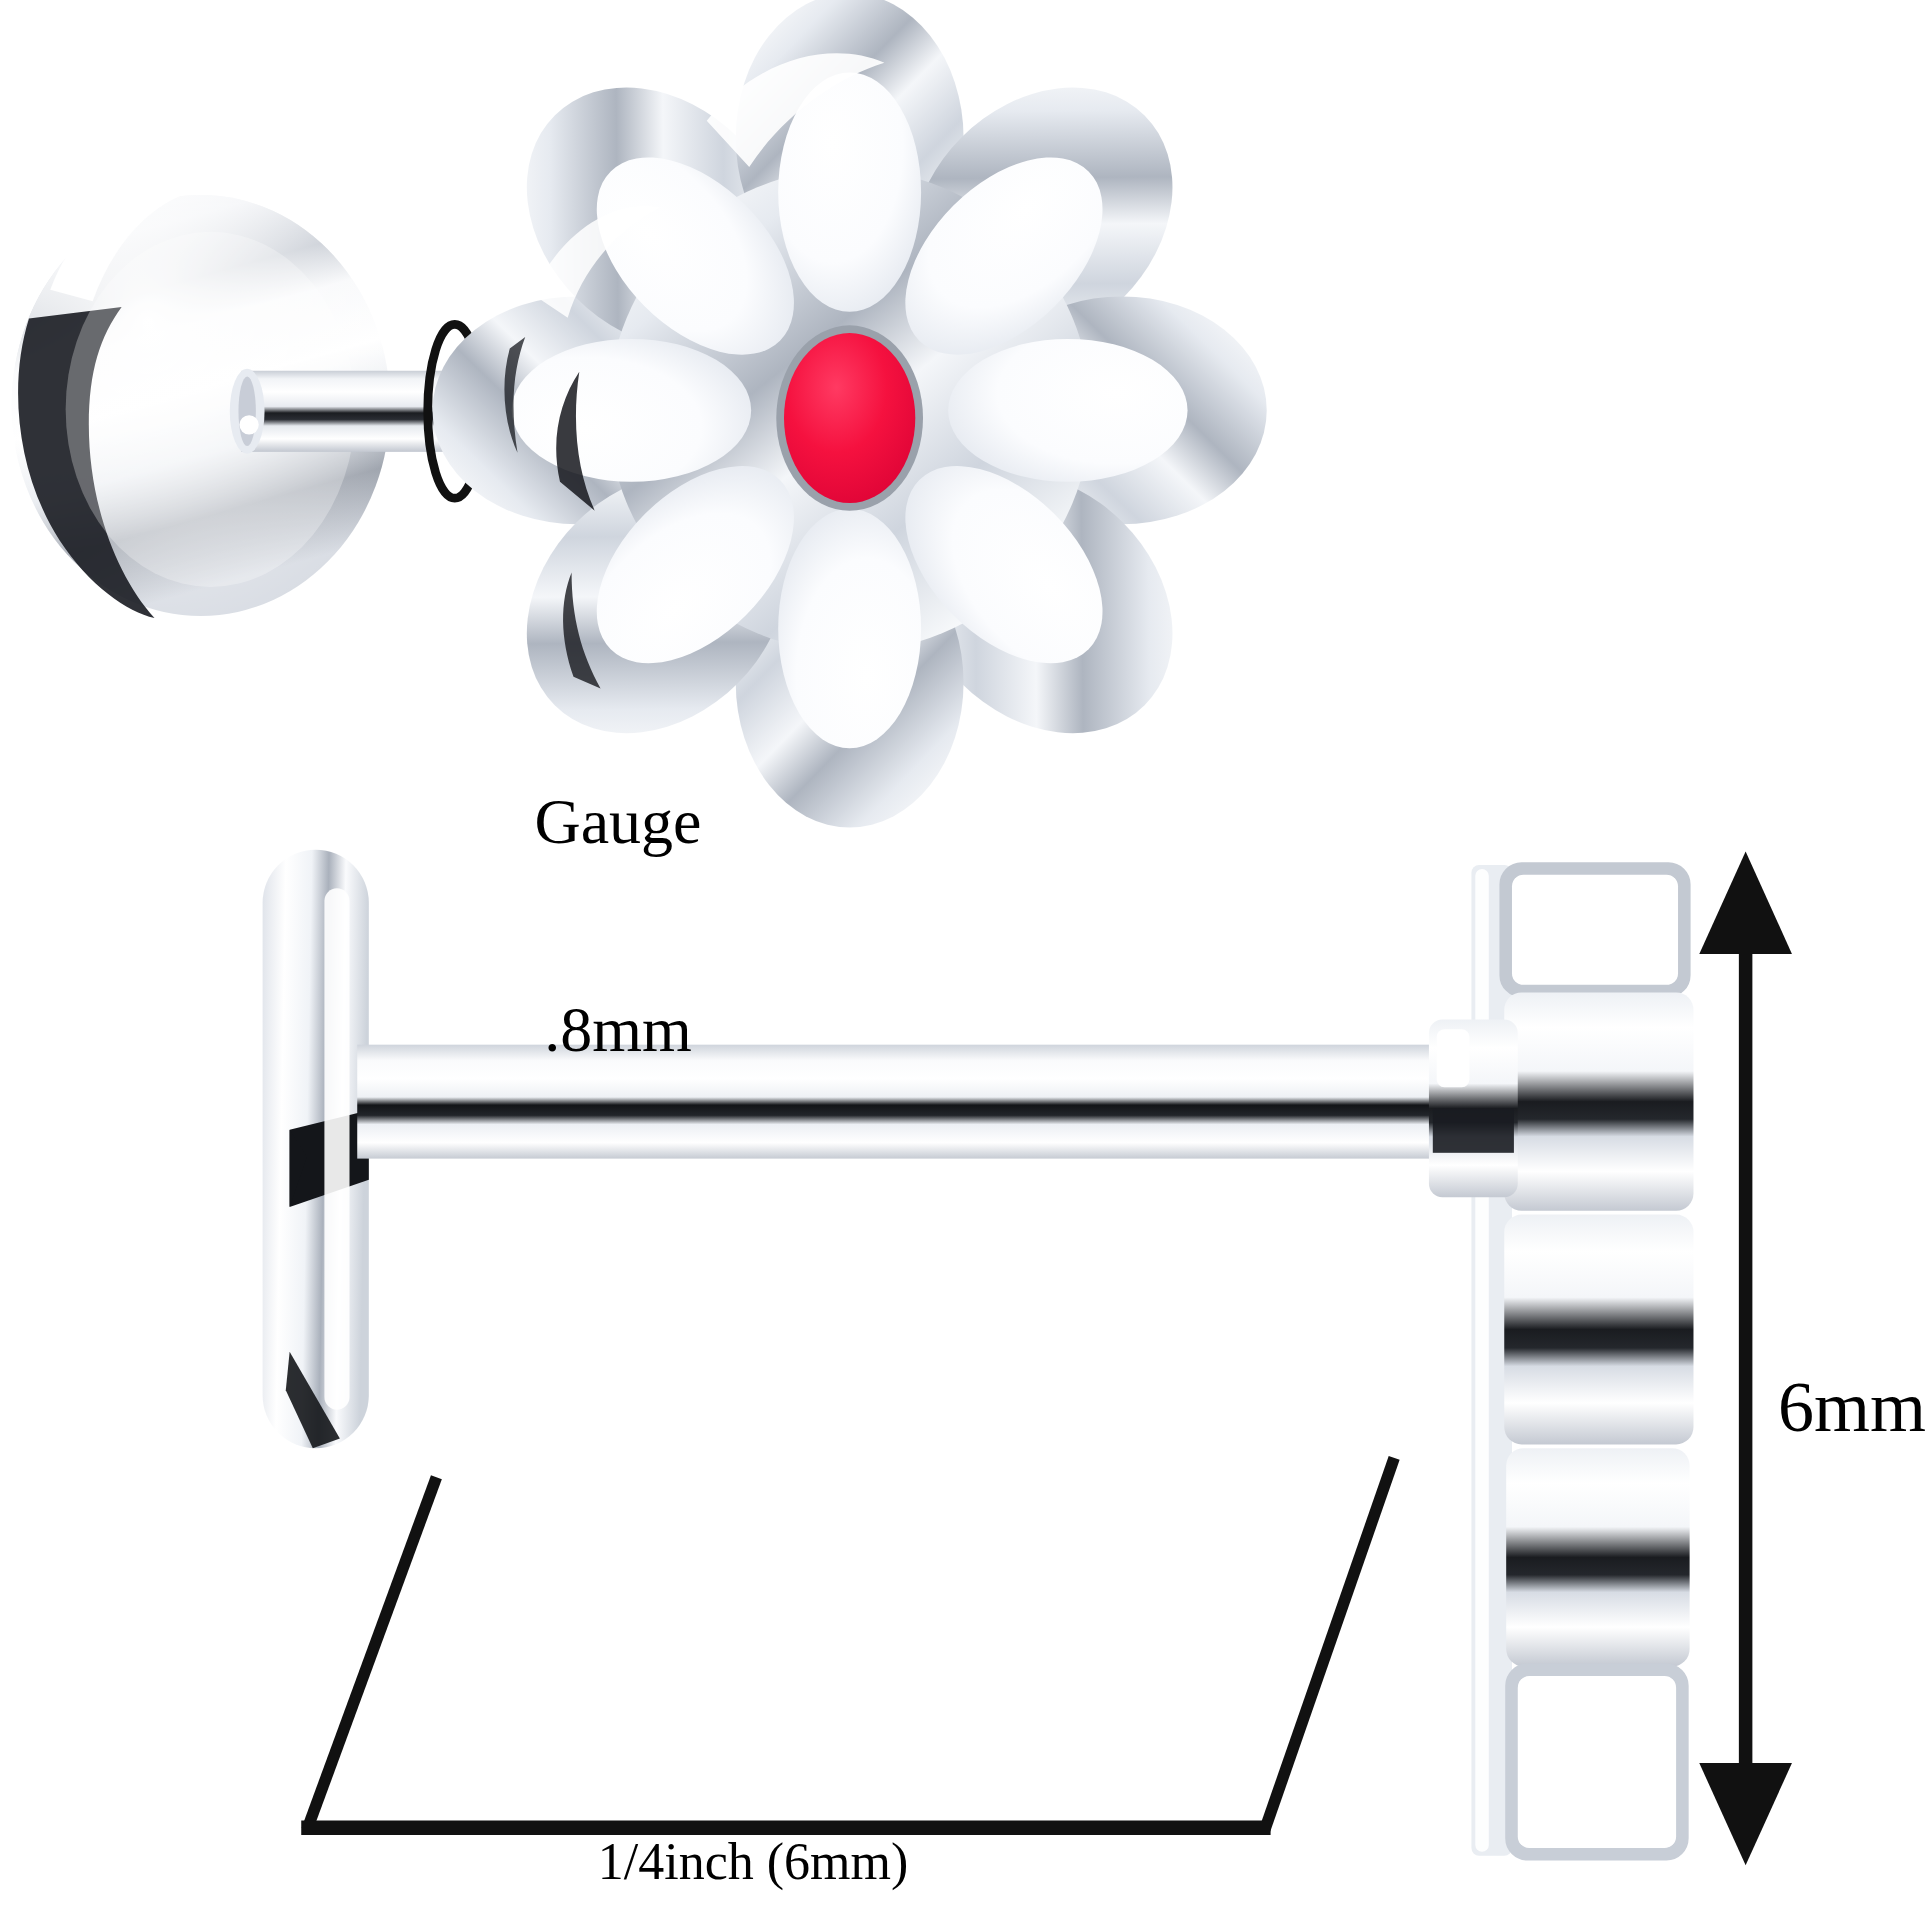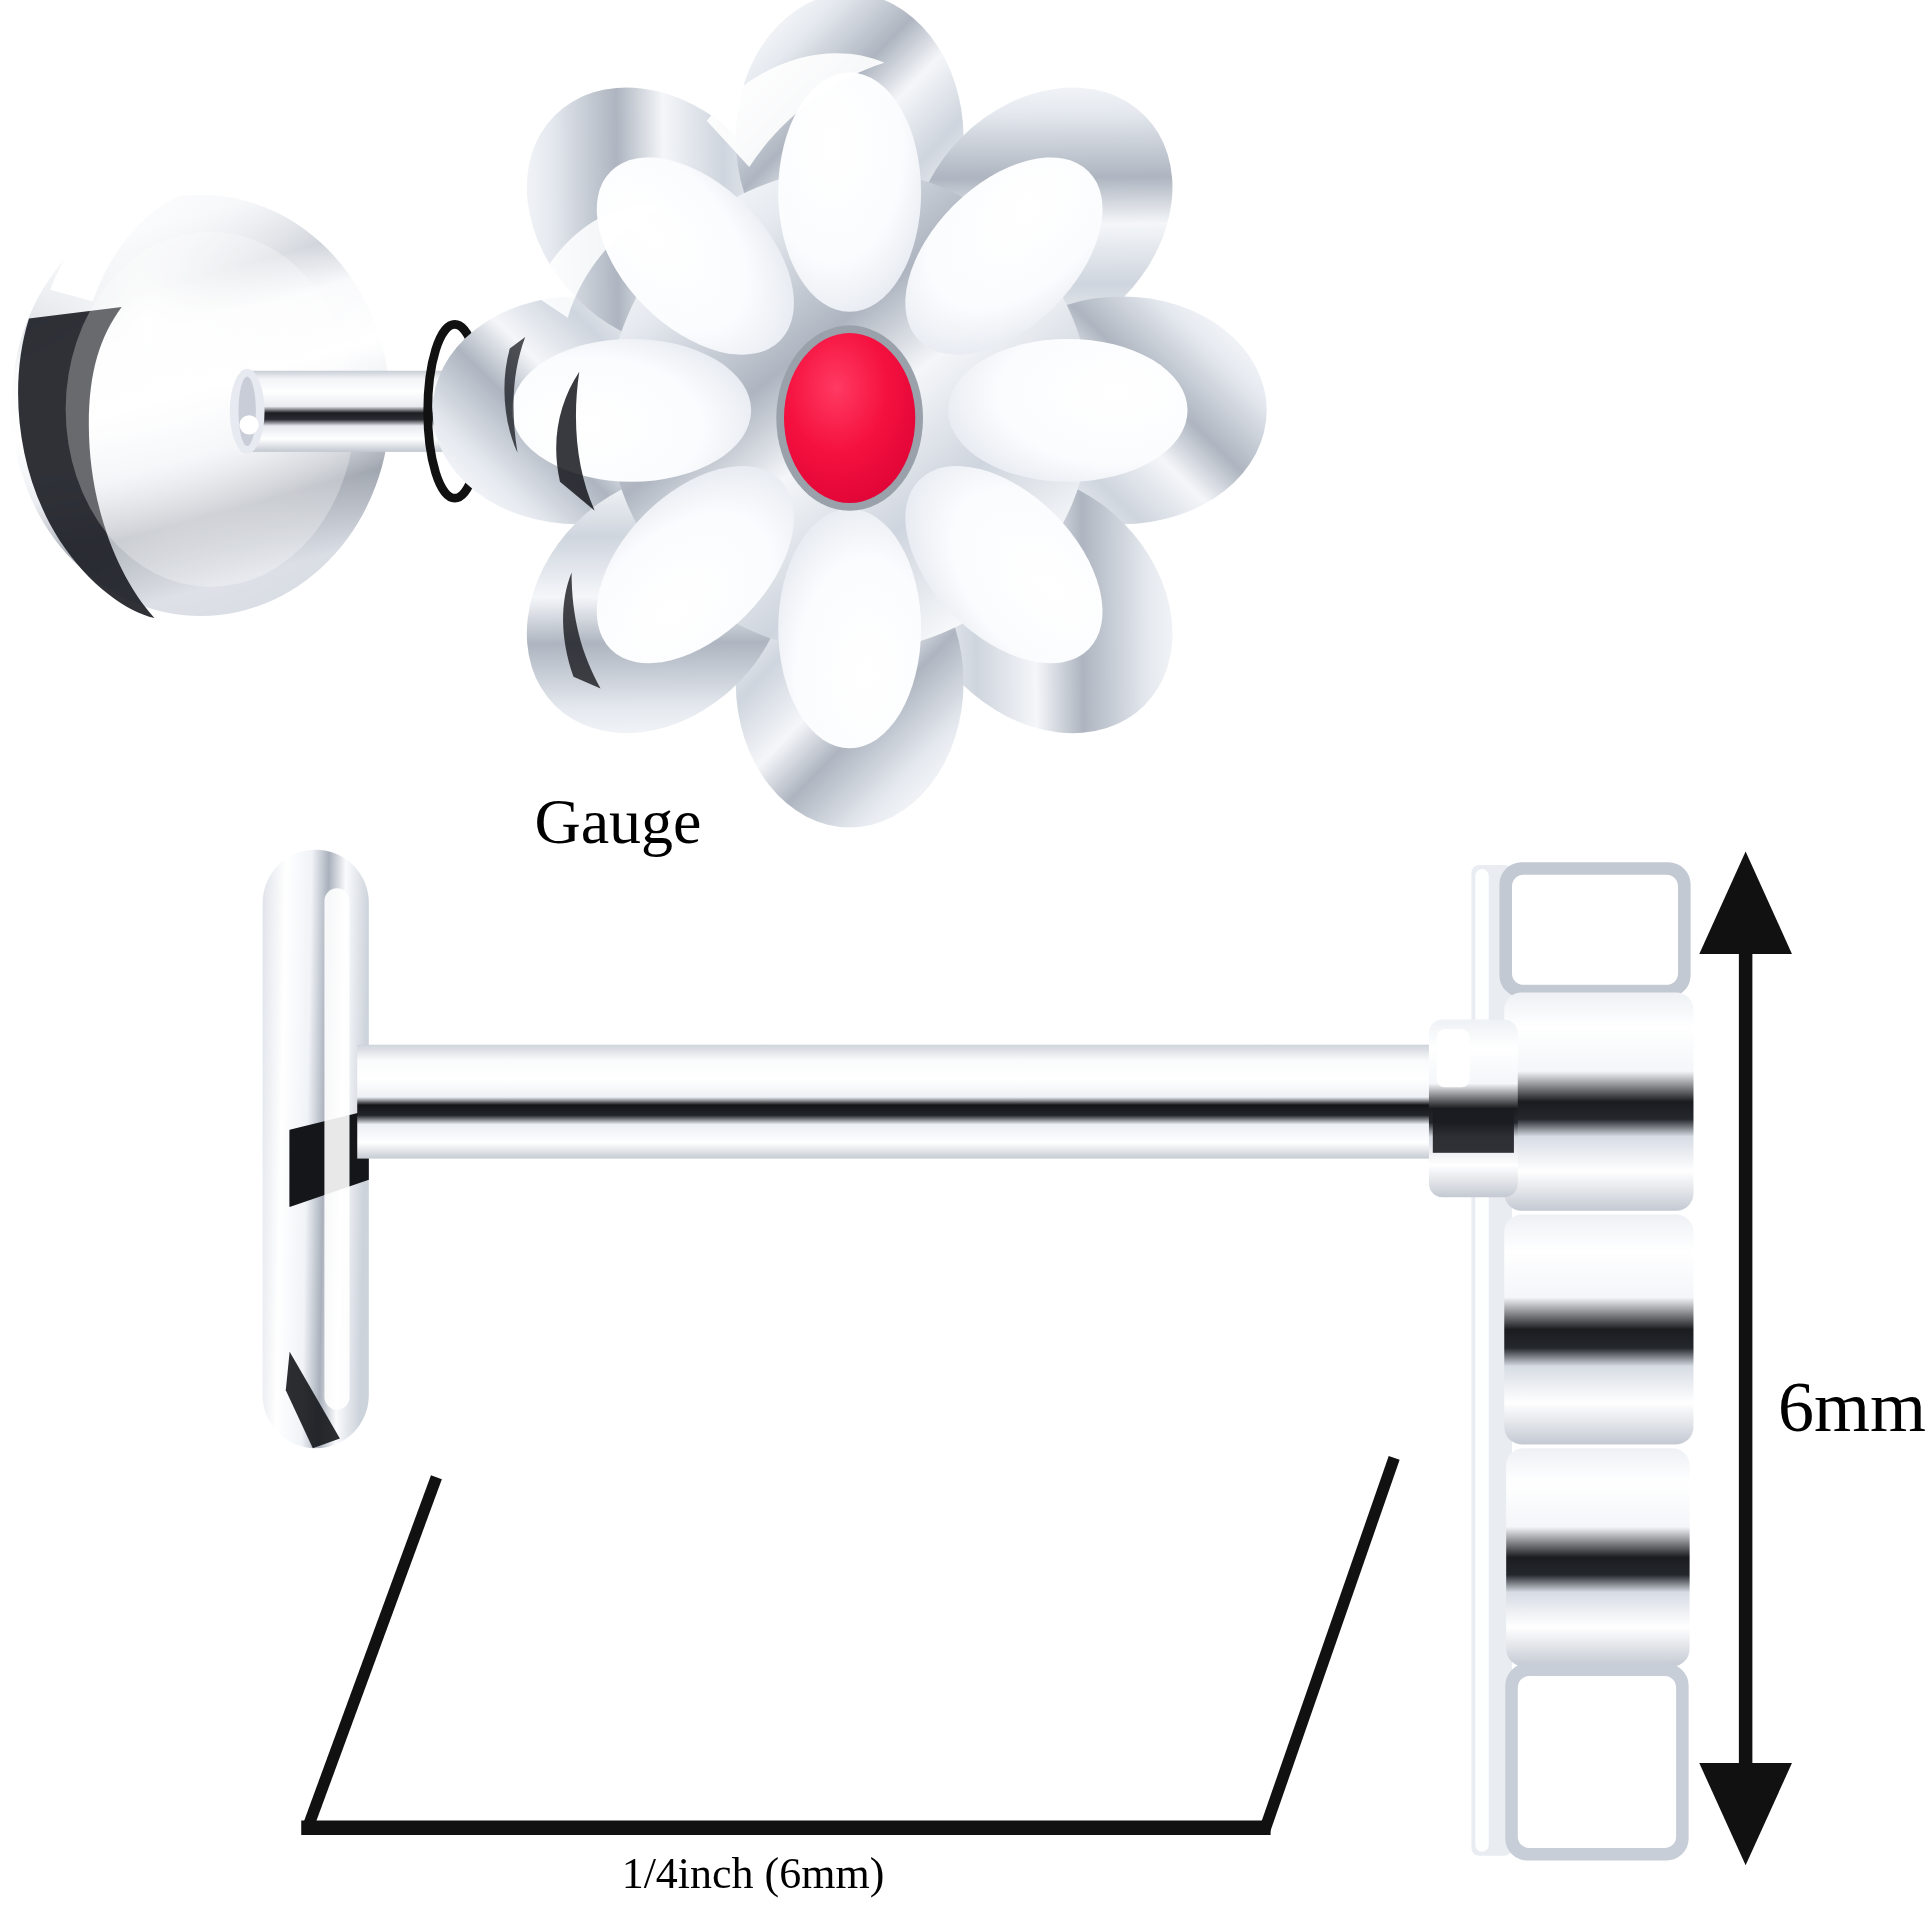--- a/index.html
+++ b/index.html
@@ -39,24 +39,23 @@
     font-size:72px;
   }
   #length-label{
     left:565px;top:1738px;
     font-size:68px;
     text-align:center;
     width:319px;
   }
   #length-value{
     left:415px;top:1834px;
-    font-size:44px;
+    font-size:52px;
     text-align:center;
     width:676px;
-    margin-top:16px;
   }
 </style>
 </head>
 <body>
 
 <div id="stage">
 
   <svg id="art" viewBox="0 0 2000 2000" xmlns="http://www.w3.org/2000/svg">
     <defs>
 
@@ -258,20 +257,21 @@
     <g stroke="#111111" fill="none">
       <line x1="452" y1="1530" x2="318" y2="1895" stroke-width="12"></line>
       <line x1="1444" y1="1510" x2="1310" y2="1895" stroke-width="12"></line>
       <line x1="312" y1="1893" x2="1316" y2="1893" stroke-width="15"></line>
     </g>
 
   </svg>
 
   <div class="lbl" id="gauge-label">
     <div id="gauge-l1">Gauge</div>
+    <div id="gauge-l3">.8mm</div>
   </div>
 
   <div class="lbl" id="height-label">6mm</div>
 
 
   <div class="lbl" id="length-value">1/4inch (6mm)</div>
 
 </div>
 
 

